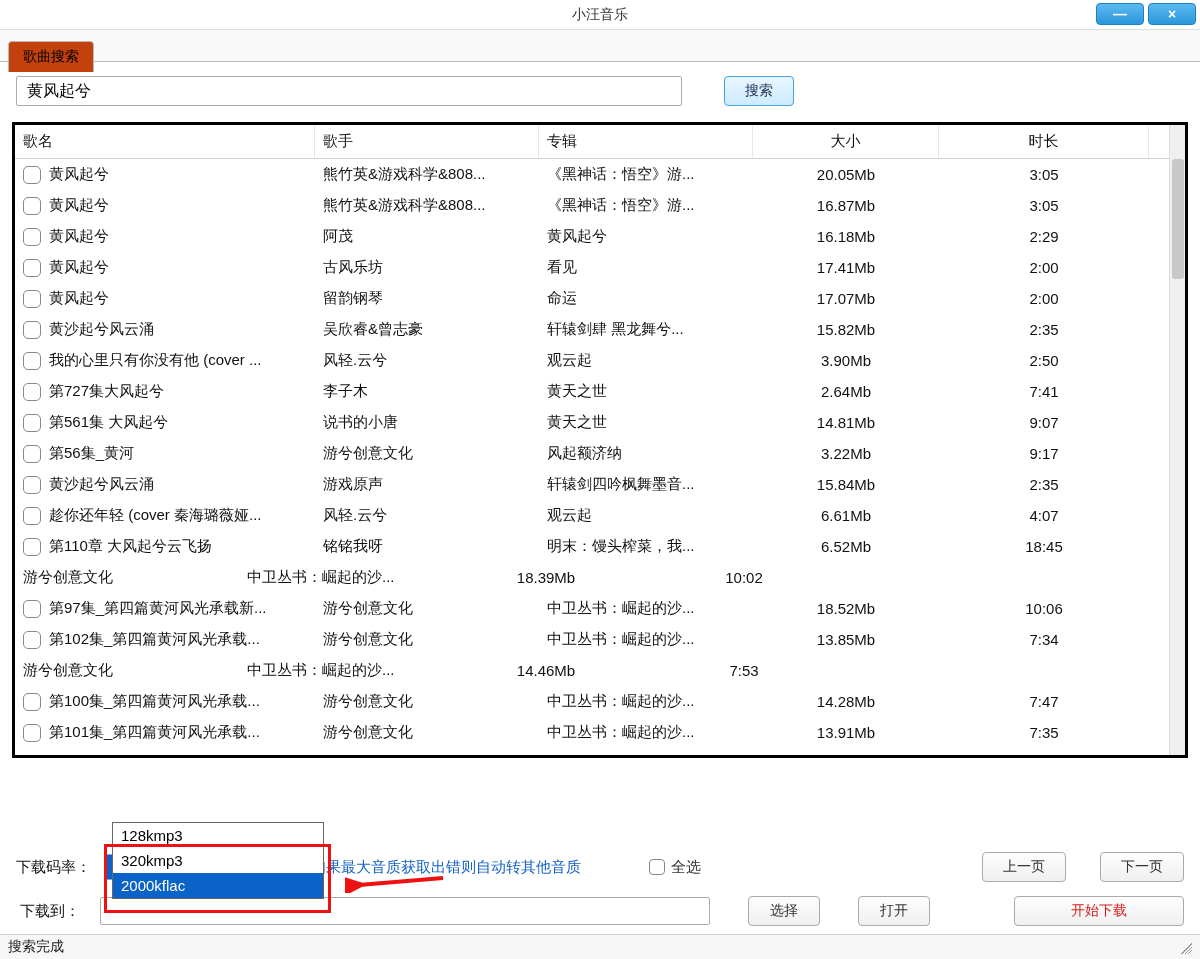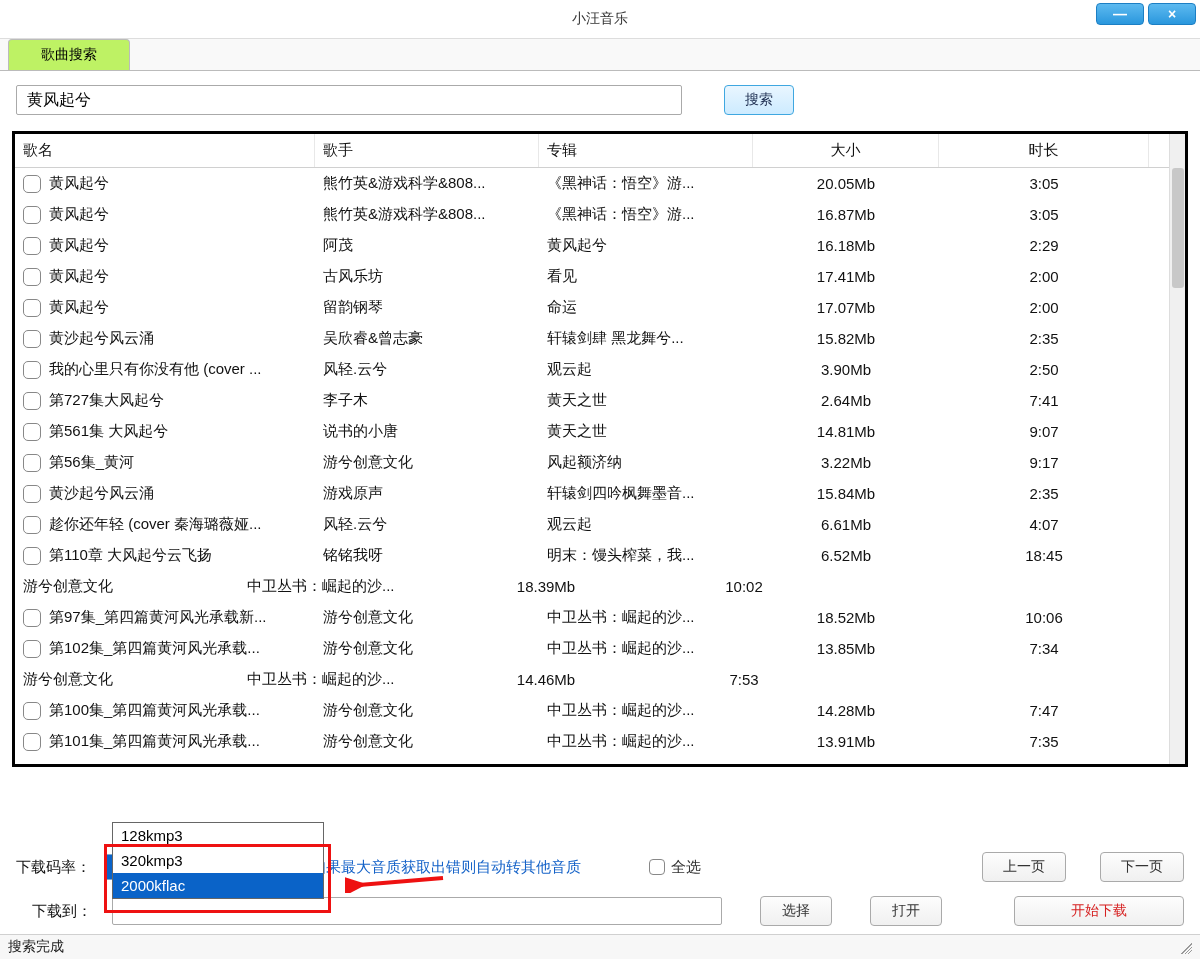--- a/index.html
+++ b/index.html
@@ -9,21 +9,21 @@
     background: #fff;
     color: #000;
     width: 1200px;
     height: 959px;
     position: relative;
     overflow: hidden;
   }
 
   
   .titlebar {
-    height: 39px;
+    height: 30px;
     background: #fff;
     border-bottom: 1px solid #ddd;
     display: flex;
     align-items: center;
     justify-content: center;
     position: relative;
   }
   .titlebar .title { font-size: 14px; color: #333; }
   .win-controls {
     position: absolute;
@@ -51,27 +51,27 @@
   
   .tabstrip {
     height: 32px;
     display: flex;
     align-items: flex-end;
     padding-left: 8px;
     border-bottom: 1px solid #bbb;
     background: #f9f9f9;
   }
   .tab {
-    padding: 6px 32px;
+    padding: 6px 14px;
     border: 1px solid #bbb;
     border-bottom: none;
-    background: #bef264;
+    background: #c2410c;
     border-radius: 4px 4px 0 0;
     position: relative;
-    top: 0;
+    top: 11px;
     font-size: 14px;
   }
 
   
   .search-row {
     display: flex;
     align-items: center;
     gap: 18px;
     padding: 14px 16px 10px 16px;
   }
@@ -516,21 +516,21 @@
       <span>全选</span>
     </div>
     <div class="spacer"></div>
     <div class="page-btns">
       <button class="btn">上一页</button>
       <button class="btn">下一页</button>
     </div>
   </div>
 
   <div class="row2">
-    <span class="label" style="margin-left:16px">下载到：</span>
+    <span class="label" style="margin-left:4px">下载到：</span>
     <div class="dl-path"></div>
     <button class="btn" style="min-width:72px">选择</button>
     <button class="btn" style="min-width:72px">打开</button>
     <div class="spacer"></div>
     <button class="btn danger-text">开始下载</button>
   </div>
 
   <div class="statusbar">
     <span>搜索完成</span>
     <div class="resize-grip"></div>

